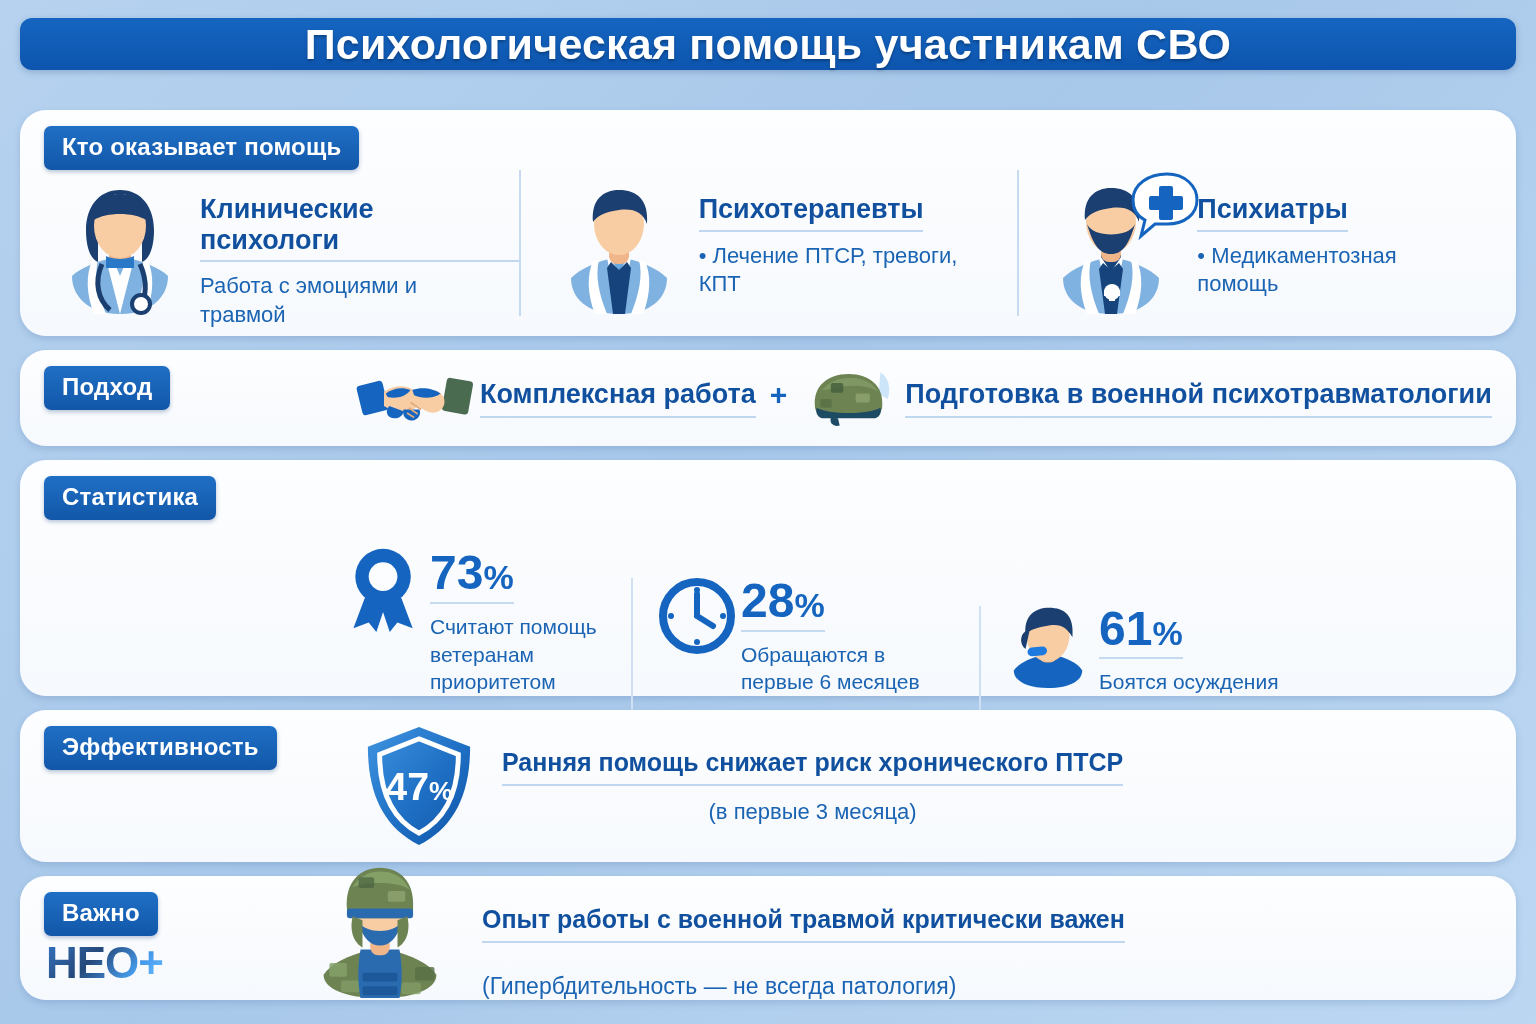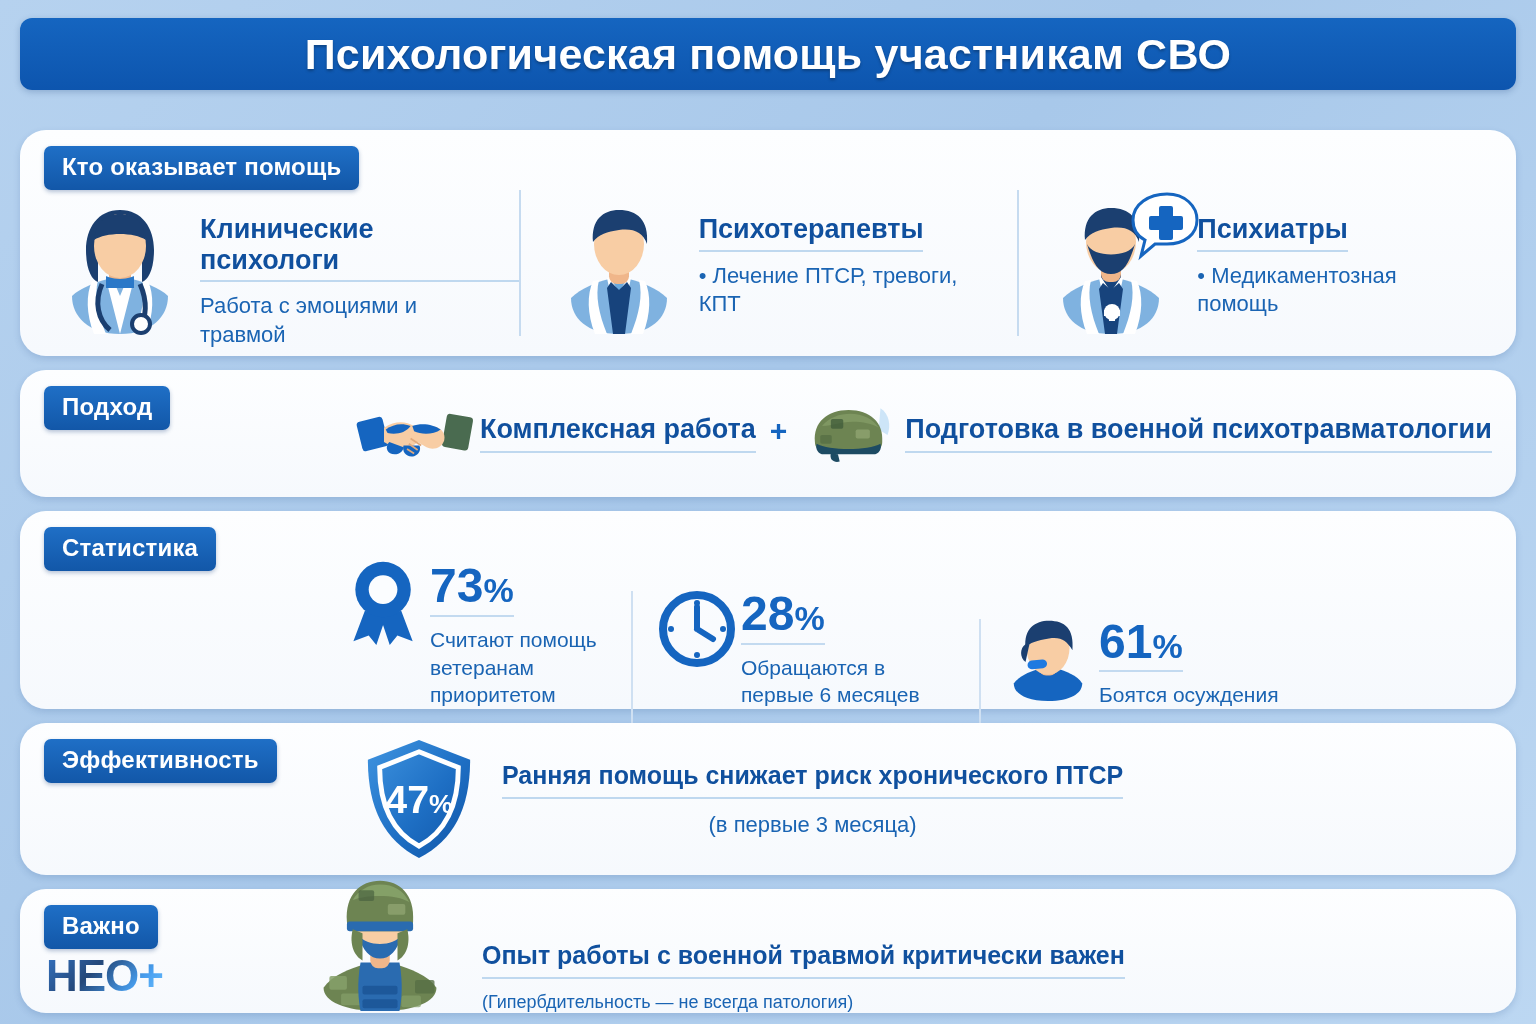--- a/index.html
+++ b/index.html
@@ -5,21 +5,21 @@
   html,body{margin:0;padding:0;}
   body{
     width:1536px;height:1024px;overflow:hidden;
     font-family:"Liberation Sans","DejaVu Sans",sans-serif;
     background:linear-gradient(135deg,#b6d2ef 0%,#a8c8ea 45%,#bcd7f2 100%);
   }
   .page{position:relative;width:1536px;height:1024px;box-sizing:border-box;padding:18px 20px 14px 20px;}
 
   
   .title-banner{
-    height:72px;border-radius:12px;
+    height:52px;border-radius:12px;
     background:linear-gradient(180deg,#1565c0 0%,#0d55ae 100%);
     display:flex;align-items:center;justify-content:center;
     box-shadow:0 2px 6px rgba(20,60,120,.25);
     margin-bottom:16px;
   }
   .title-banner h1{
     margin:0;color:#ffffff;font-size:43px;font-weight:bold;
     letter-spacing:.2px;text-shadow:0 2px 3px rgba(0,0,0,.28);
     white-space:nowrap;
   }
@@ -27,22 +27,22 @@
   
   .card{
     position:relative;
     background:linear-gradient(180deg,#fdfeff 0%,#f6f9fd 100%);
     border-radius:26px;
     box-shadow:0 3px 7px rgba(40,80,140,.18);
     margin-bottom:14px;
     box-sizing:border-box;
   }
   .card.c-who{height:226px;}
-  .card.c-approach{height:127px;}
-  .card.c-stats{height:198px;}
+  .card.c-approach{height:96px;}
+  .card.c-stats{height:236px;}
   .card.c-eff{height:152px;}
   .card.c-important{height:124px;}
 
   .badge{
     position:absolute;top:16px;left:24px;
     background:linear-gradient(180deg,#1f6fc6 0%,#1257a8 100%);
     color:#fff;font-weight:bold;font-size:24px;
     padding:7px 18px 9px 18px;border-radius:7px;
     box-shadow:0 2px 4px rgba(20,60,120,.3);
     white-space:nowrap;letter-spacing:.2px;
@@ -91,21 +91,21 @@
   .eff-text{margin-left:24px;text-align:center;}
   .eff-main{color:#10509e;font-size:25px;font-weight:bold;
     border-bottom:2px solid #bfd8ef;display:inline-block;padding-bottom:7px;white-space:nowrap;}
   .eff-sub{margin-top:13px;color:#1a64b3;font-size:22px;}
 
   
   .imp-row{display:flex;align-items:flex-end;height:100%;padding-left:280px;box-sizing:border-box;}
   .imp-text{margin-left:22px;}
   .imp-main{color:#10509e;font-size:25px;font-weight:bold;
     border-bottom:2px solid #bfd8ef;display:inline-block;padding-bottom:7px;white-space:nowrap;}
-  .imp-sub{margin-top:13px;color:#1a64b3;font-size:18px;}
+  .imp-sub{margin-top:30px;color:#1a64b3;font-size:23px;}
 
   
   .logo{
     position:absolute;left:26px;bottom:12px;
     font-size:44px;font-weight:bold;letter-spacing:-1px;
     background:linear-gradient(135deg,#2b6fc4 0%,#1a3f73 40%,#3f9bf0 75%,#6fc2ff 100%);
     -webkit-background-clip:text;background-clip:text;color:transparent;
     opacity:.95;user-select:none;margin-top:22px;
   }
   svg{display:block;overflow:visible;}

